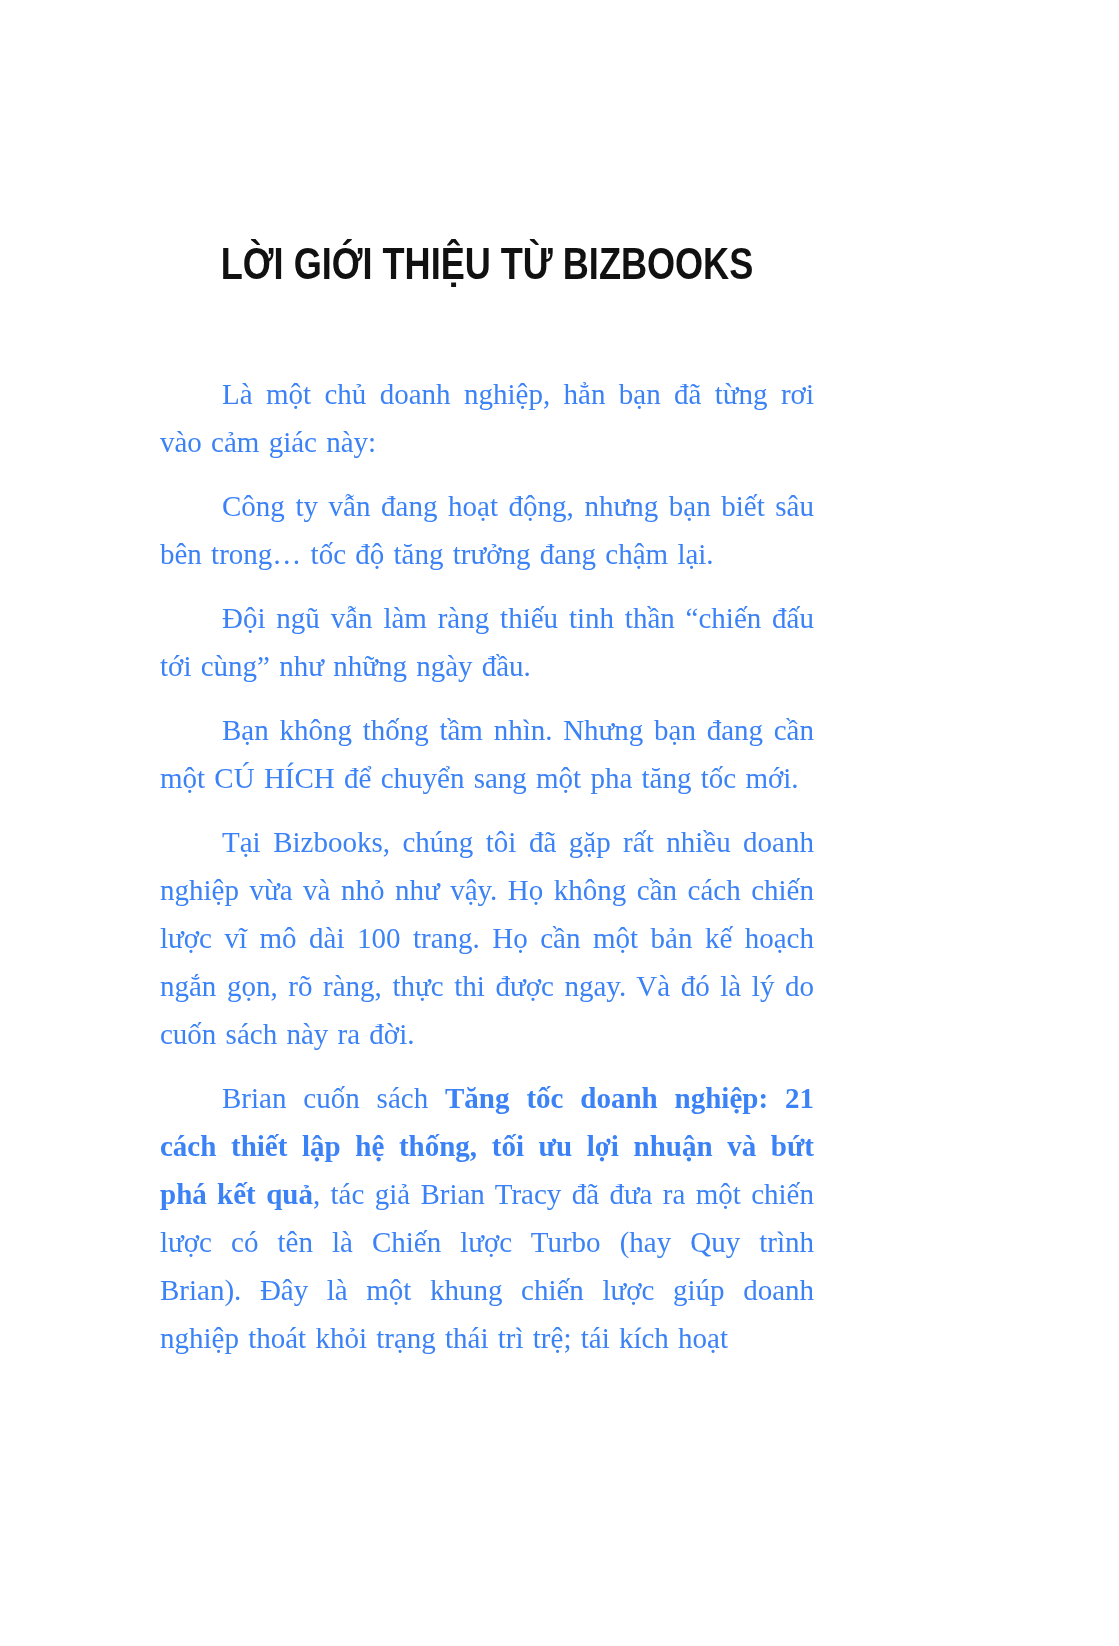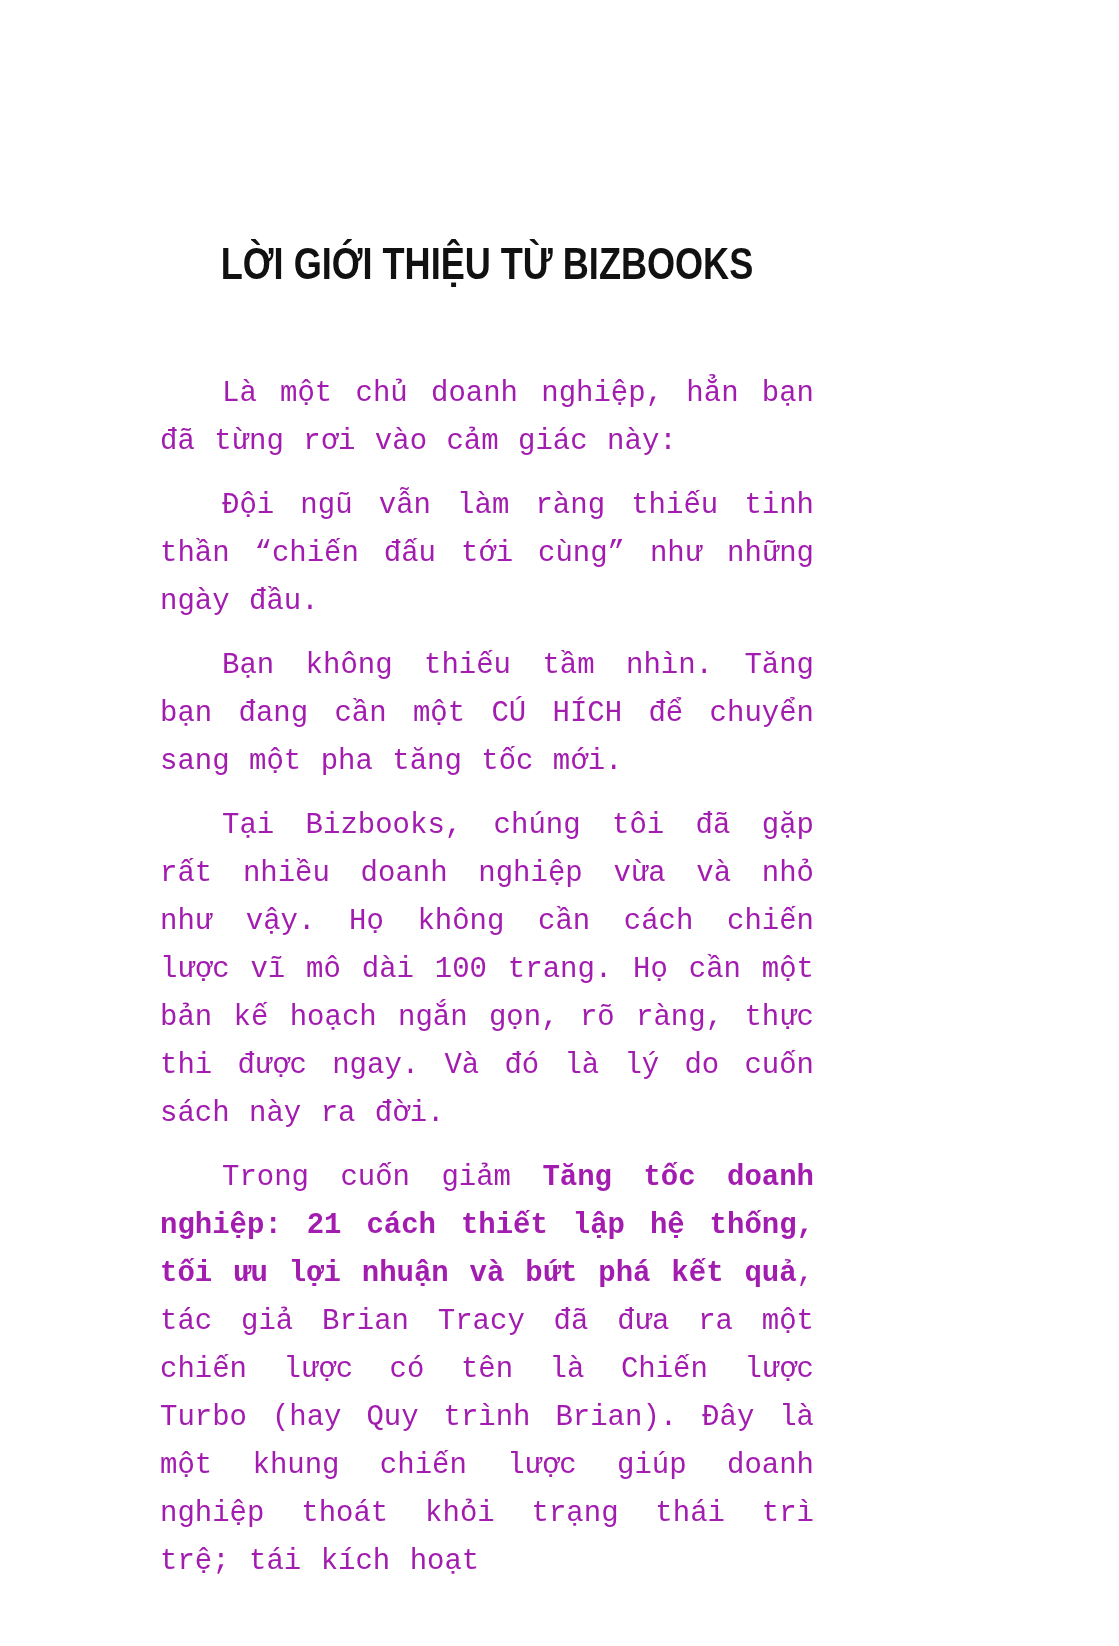--- a/index.html
+++ b/index.html
@@ -24,38 +24,39 @@
     line-height: 1.1;
     text-align: center;
     color: #111111;
     margin: 0 0 82px 0;
     letter-spacing: 0px;
     transform: scaleX(0.82);
     transform-origin: center;
     white-space: nowrap;
   }
   .body-text p {
-    font-family: Liberation Mono, monospace;
+    font-family: Liberation Serif, serif;
     font-size: 29px;
     line-height: 48px;
     text-align: justify;
     text-indent: 62px;
     margin: 0 0 16px 0;
-    color: #a21caf;
+    color: #3b82f6;
     word-spacing: 2px;
   }
   .body-text p b {
     font-weight: 700;
   }
 </style>
 </head>
 <body>
 
 <div class="page">
   <h1 class="title">LỜI GIỚI THIỆU TỪ BIZBOOKS</h1>
   <div class="body-text">
       <p><span>Là một chủ doanh nghiệp, hẳn bạn đã từng rơi vào cảm giác này:</span></p>
+      <p><span>Công ty vẫn đang hoạt động, nhưng bạn biết sâu bên trong… tốc độ tăng trưởng đang chậm lại.</span></p>
       <p><span>Đội ngũ vẫn làm ràng thiếu tinh thần “chiến đấu tới cùng” như những ngày đầu.</span></p>
-      <p><span>Bạn không thiếu tầm nhìn. Tăng bạn đang cần một CÚ HÍCH để chuyển sang một pha tăng tốc mới.</span></p>
+      <p><span>Bạn không thống tầm nhìn. Nhưng bạn đang cần một CÚ HÍCH để chuyển sang một pha tăng tốc mới.</span></p>
       <p><span>Tại Bizbooks, chúng tôi đã gặp rất nhiều doanh nghiệp vừa và nhỏ như vậy. Họ không cần cách chiến lược vĩ mô dài 100 trang. Họ cần một bản kế hoạch ngắn gọn, rõ ràng, thực thi được ngay. Và đó là lý do cuốn sách này ra đời.</span></p>
-      <p><span>Trong cuốn giảm </span><b>Tăng tốc doanh nghiệp: 21 cách thiết lập hệ thống, tối ưu lợi nhuận và bứt phá kết quả</b><span>, tác giả Brian Tracy đã đưa ra một chiến lược có tên là Chiến lược Turbo (hay Quy trình Brian). Đây là một khung chiến lược giúp doanh nghiệp thoát khỏi trạng thái trì trệ; tái kích hoạt</span></p>
+      <p><span>Brian cuốn sách </span><b>Tăng tốc doanh nghiệp: 21 cách thiết lập hệ thống, tối ưu lợi nhuận và bứt phá kết quả</b><span>, tác giả Brian Tracy đã đưa ra một chiến lược có tên là Chiến lược Turbo (hay Quy trình Brian). Đây là một khung chiến lược giúp doanh nghiệp thoát khỏi trạng thái trì trệ; tái kích hoạt</span></p>
     </div>
 </div>
 
 </body></html>

